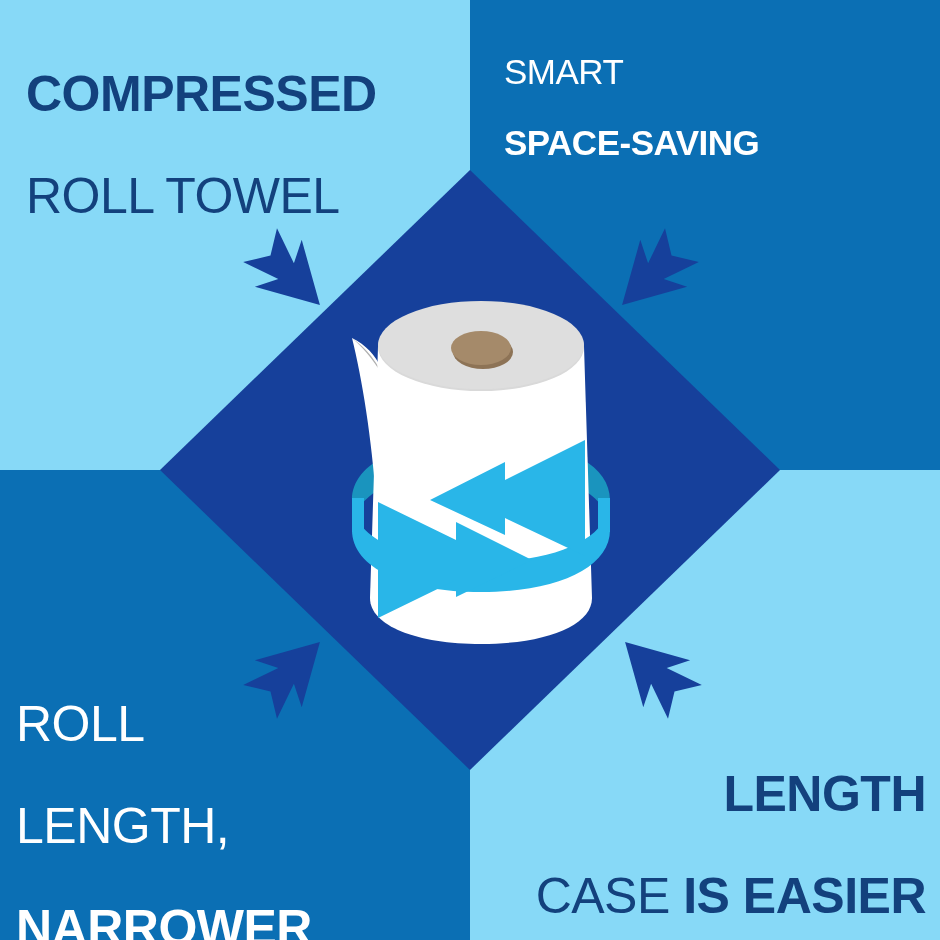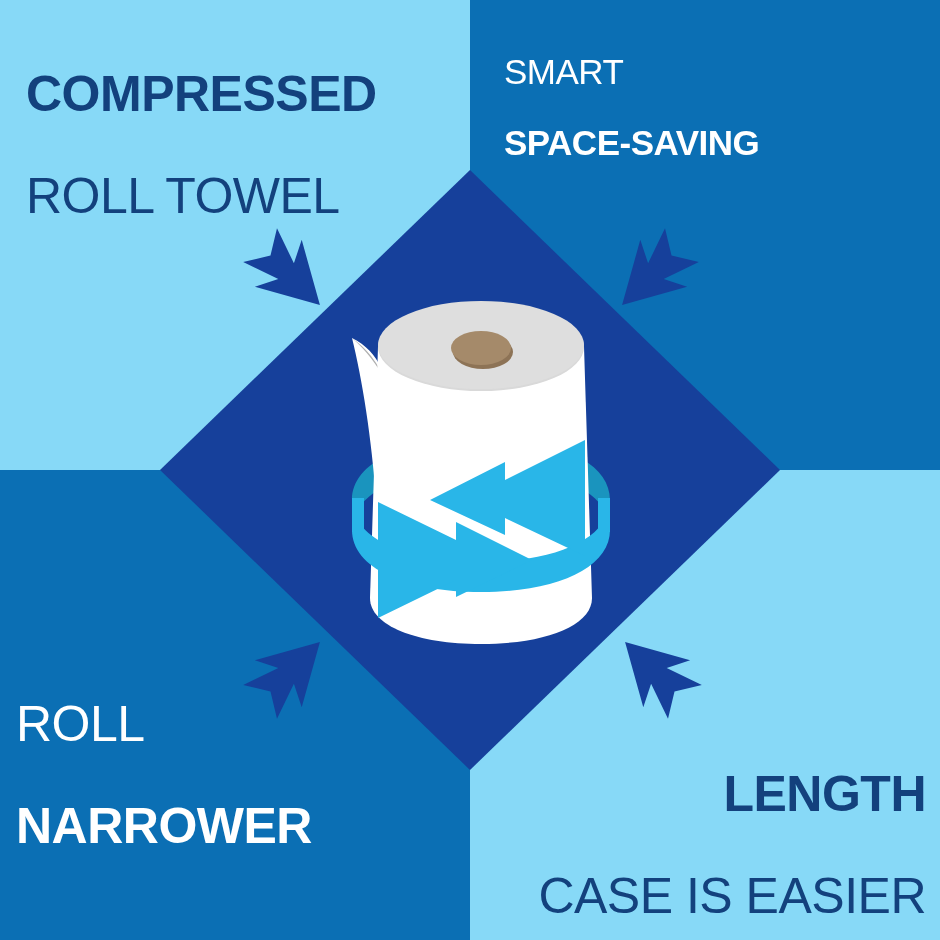--- a/index.html
+++ b/index.html
@@ -75,21 +75,21 @@
     color: #13417d;
     font-size: 50px;
   }
   .textblock .ln { display: block; }
   .w-bold   { font-weight: 700; }
   .w-reg    { font-weight: 400; }
 
   
   .line-mixed { display: block; }
   .line-mixed .b { font-weight: 400; }
-  .line-mixed .r { font-weight: 400; text-align: center; }
+  .line-mixed .r { font-weight: 700; text-align: center; }
 
   
   .arrow-layer {
     position: absolute;
     left: 0; top: 0;
     width: 940px; height: 940px;
     pointer-events: none;
   }
 
   
@@ -222,20 +222,21 @@
     <span class="ln w-reg">ROLL TOWEL</span>
   </div>
 
   <div class="textblock tr-text" style="color: rgb(255, 255, 255);">
     <span class="ln w-reg">SMART</span>
     <span class="ln w-bold">SPACE-SAVING</span>
   </div>
 
   <div class="textblock bl-text" style="color: rgb(255, 255, 255);">
     <span class="ln w-reg">ROLL</span>
+    <span class="ln w-reg">LENGTH,</span>
     <span class="ln w-bold">NARROWER</span>
     
   </div>
 
   <div class="textblock br-text" style="color: rgb(19, 65, 125);">
     <span class="ln w-bold">LENGTH</span>
     <span class="line-mixed"><span class="b">CASE</span><span class="r"> IS EASIER</span></span>
     
   </div>
 

